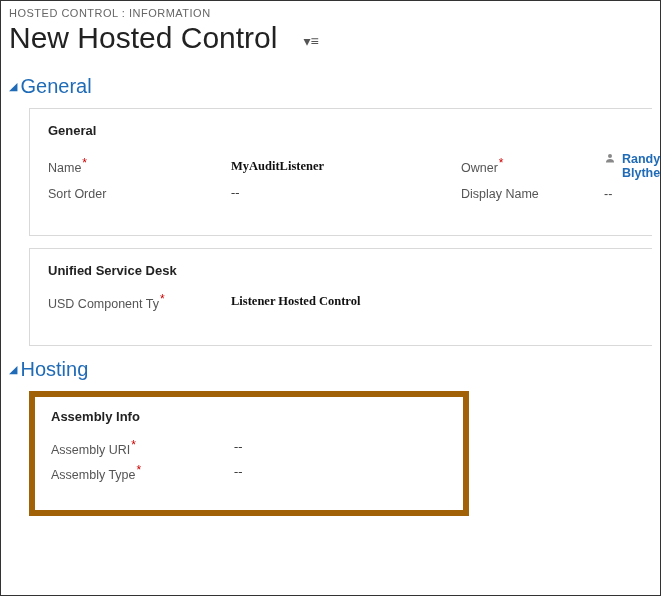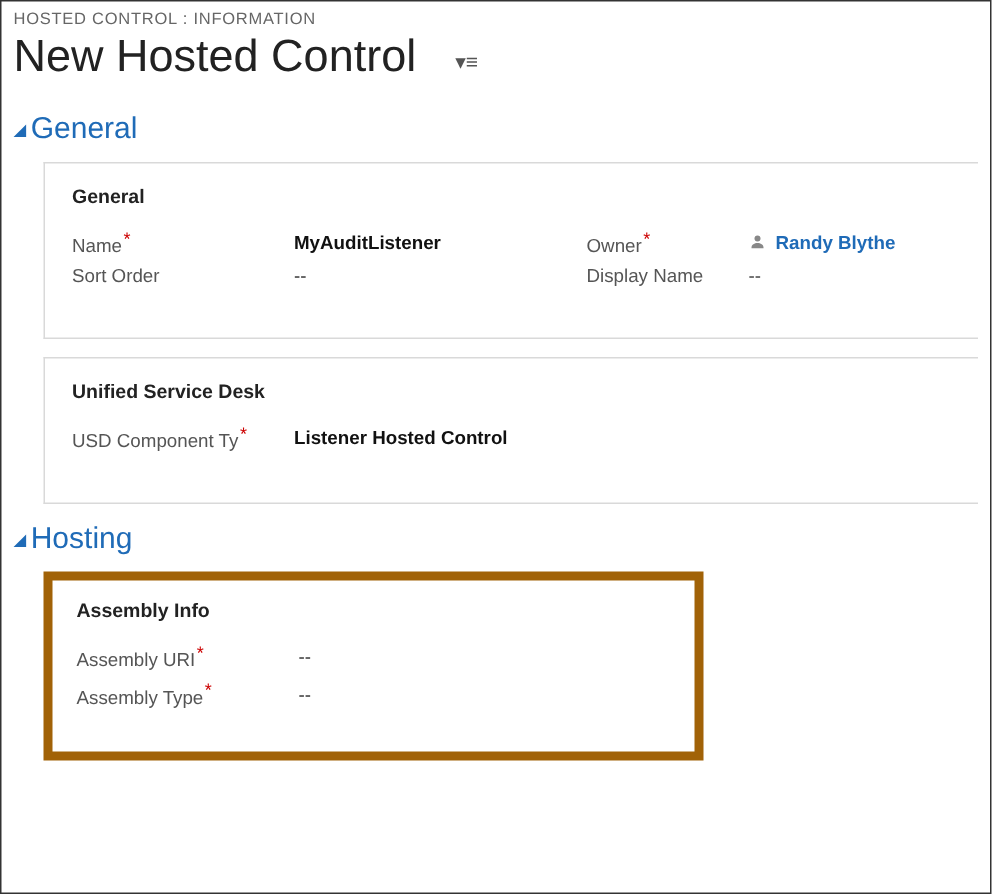--- a/index.html
+++ b/index.html
@@ -71,32 +71,34 @@
     color: #222;
     margin-bottom: 10px;
     padding-bottom: 4px;
   }
   .row {
     display: flex;
     align-items: center;
     font-size: 12.5px;
     color: #444;
     margin-bottom: 6px;
+    gap: 35px;
   }
   .label {
     width: 148px;
     flex-shrink: 0;
     color: #555;
   }
   .req { color: #c00; font-size: 12px; vertical-align: super; margin-left: 1px;}
   .value {
     width: 195px;
     flex-shrink: 0;
     color: #333;
     cursor: text;
+    font-family: Liberation Serif, serif;
   }
   .value.bold { font-weight: 700; color: #111; }
   .label2 {
     width: 108px;
     flex-shrink: 0;
     color: #555;
   }
   .value2 {
     flex: 1;
     display: flex;

